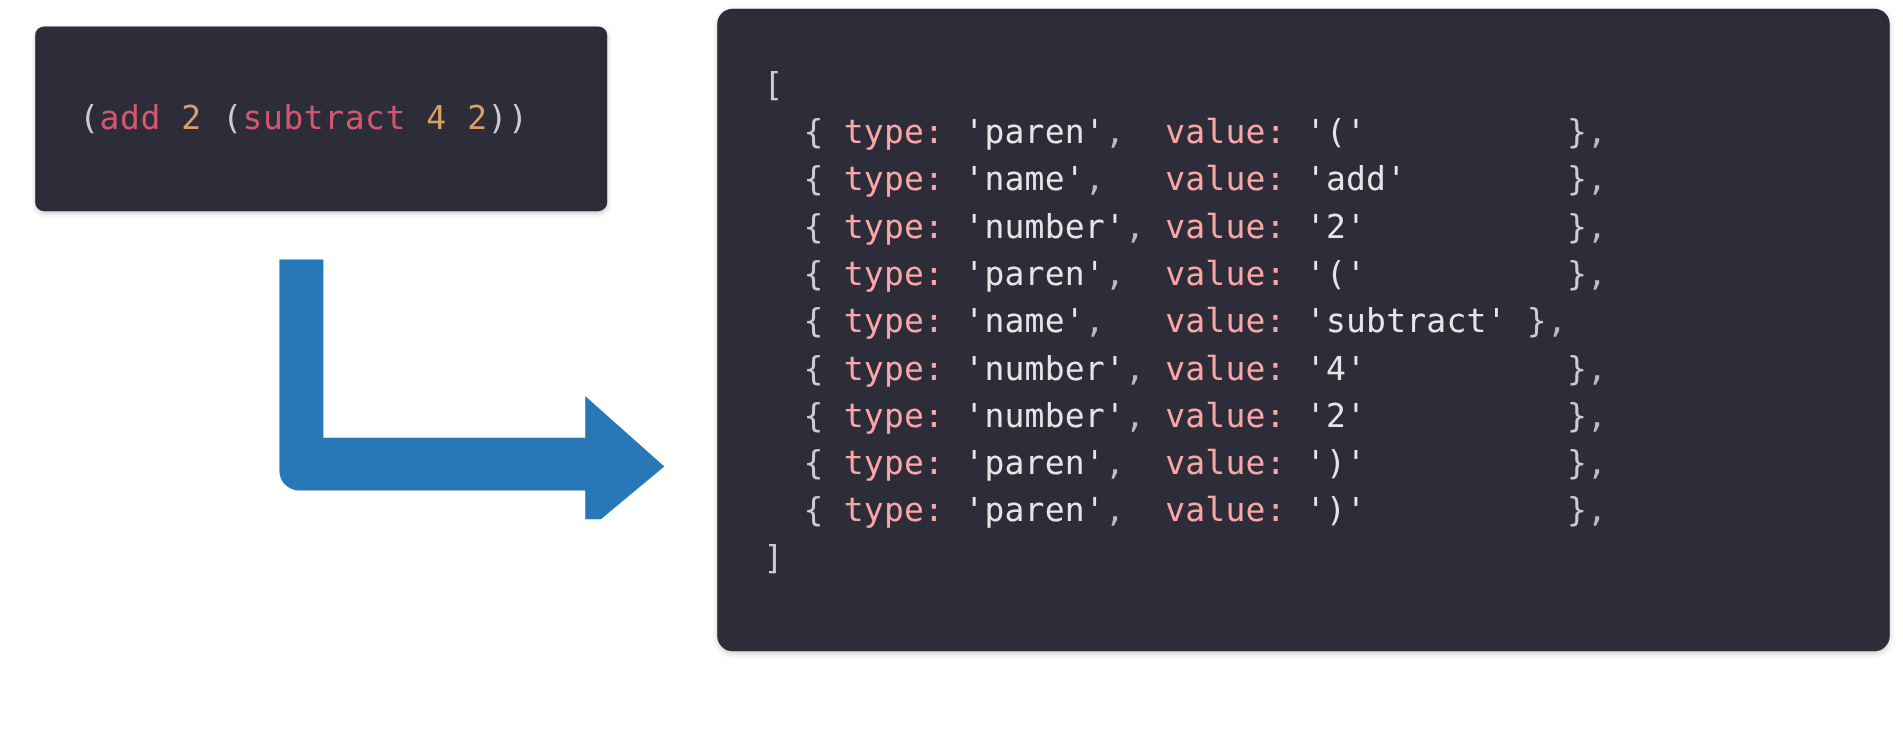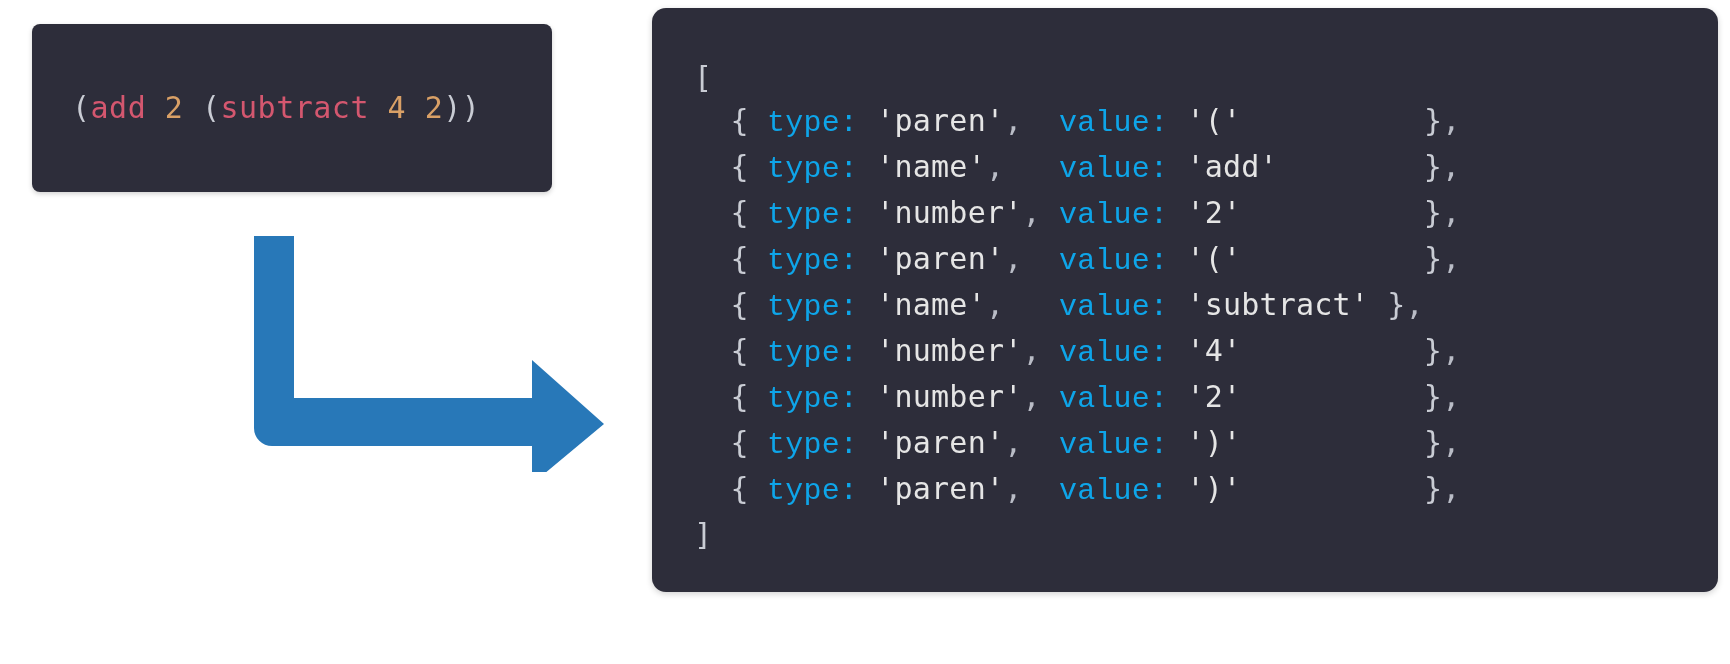--- a/index.html
+++ b/index.html
@@ -70,21 +70,21 @@
   }
   #output-tokens-code {
     font-size: 30px;
     line-height: 43px;
     white-space: pre;
     color: #c9ccd4;
     letter-spacing: 0.2px;
   }
   .tok-bracket { color: #c9ccd4; }
   .tok-brace   { color: #c9ccd4; }
-  .tok-key     { color: #0ea5e9; font-family: Liberation Mono, monospace; }
+  .tok-key     { color: #fca5a5; }
   .tok-string  { color: #e5e5e5; }
   .tok-punct   { color: #b9bcc6; }
   .token-row   { display: block; }
 </style>
 </head>
 <body>
 
 <div id="input-code-box">
   <div id="input-code-line"><span class="tk-paren">(</span><span class="tk-name">add</span><span class="tk-plain"> </span><span class="tk-number">2</span><span class="tk-plain"> </span><span class="tk-paren">(</span><span class="tk-name">subtract</span><span class="tk-plain"> </span><span class="tk-number">4</span><span class="tk-plain"> </span><span class="tk-number">2</span><span class="tk-paren">)</span><span class="tk-paren">)</span></div>
 </div>

